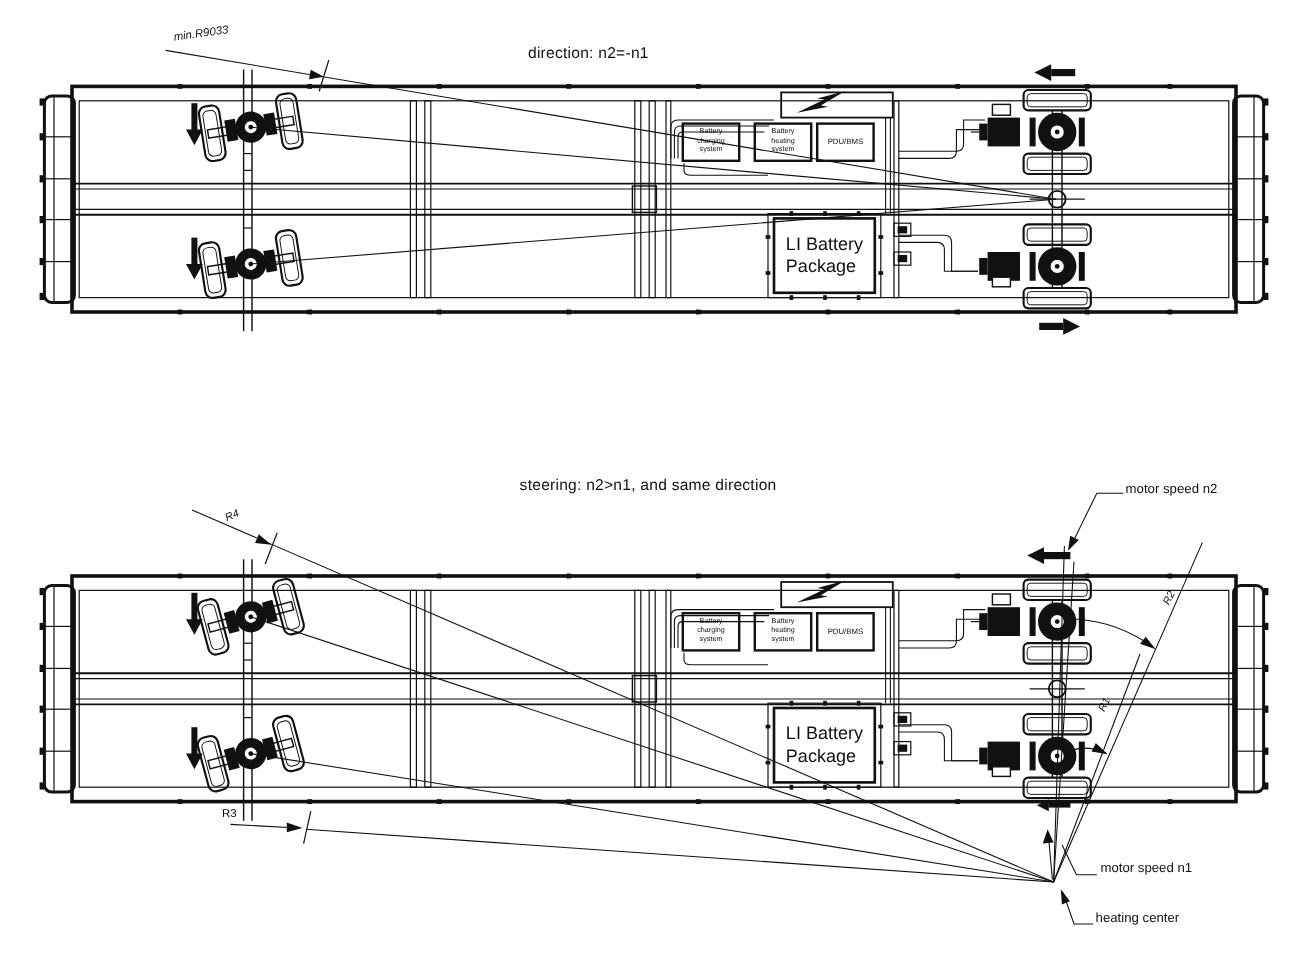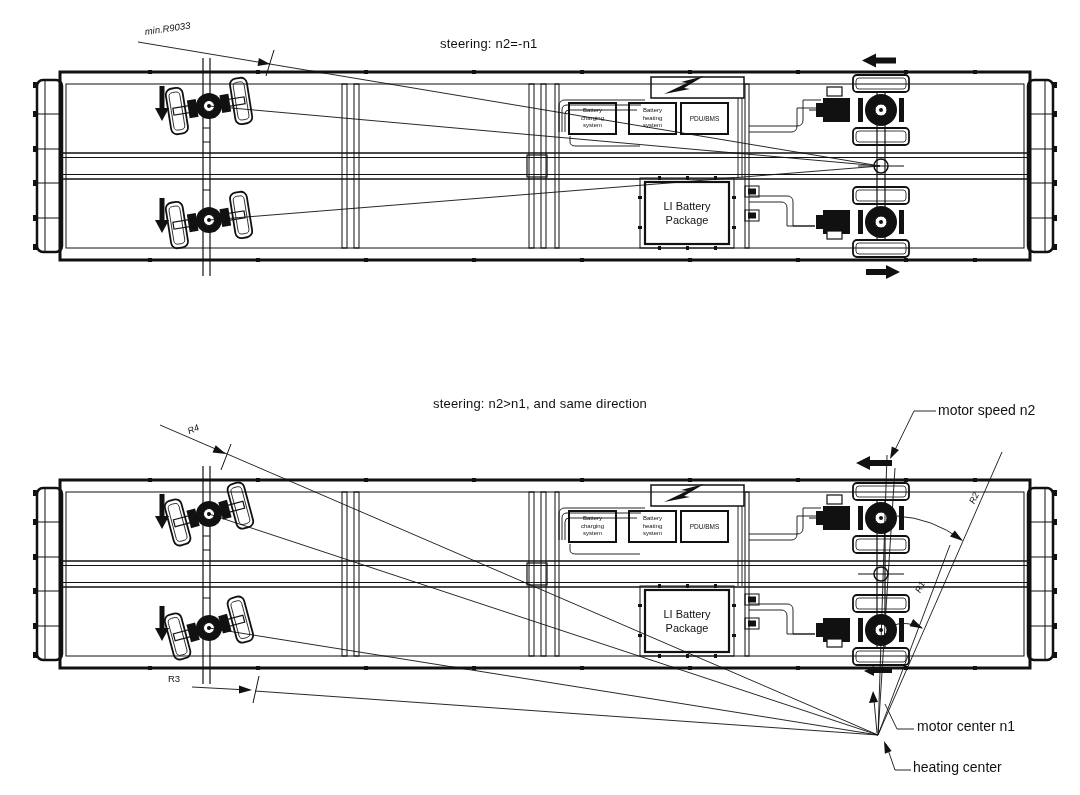--- a/index.html
+++ b/index.html
@@ -3,22 +3,22 @@
 <meta charset="utf-8">
 <style>
   *{margin:0;padding:0;box-sizing:border-box}
   html,body{width:1080px;height:795px;background:#fff;font-family:"Liberation Sans",sans-serif;color:#111;overflow:hidden}
   .stage{position:relative;width:1080px;height:795px;background:#fff}
   svg.linework{position:absolute;left:0;top:0}
   .lbl{position:absolute;color:#111;white-space:pre-line;line-height:1.2}
   .title{font-size:13px;letter-spacing:.2px}
   .boxlbl{display:flex;align-items:center;justify-content:center;text-align:center;font-size:6px;line-height:1.25}
   .pdulbl{display:flex;align-items:center;justify-content:center;text-align:center;font-size:6.5px}
-  .lilbl{display:flex;align-items:center;justify-content:center;text-align:center;font-size:11px;line-height:1.3}
-  .ann{font-size:14px}
+  .lilbl{display:flex;align-items:center;justify-content:center;font-size:15px;line-height:1.3}
+  .ann{font-size:11px}
   .rlbl{font-size:9px;font-style:italic}
   .rot{transform-origin:left top}
 </style>
 </head>
 <body>
 
 <div class="stage">
 
 <svg class="linework" width="1080" height="795" viewBox="0 0 1080 795">
   <defs>
@@ -274,21 +274,21 @@
         <polygon points="856,463 870,456 870,470"></polygon>
       </g>
       <g>
         <rect x="874" y="669" width="18" height="4"></rect>
         <polygon points="864,671 874,666 874,676"></polygon>
       </g>
     </g>
   </g>
 </svg>
 
-<div class="lbl title" style="left:440px;top:36px">steering: n2=-n1</div>
+<div class="lbl title" style="left:440px;top:36px">direction: n2=-n1</div>
 <div class="lbl rlbl rot" style="left:144px;top:26px;transform:rotate(-8deg);font-size:9.5px">min.R9033</div>
 <div class="lbl boxlbl" style="left:569px;top:103px;width:47px;height:31px">Battery
 charging
 system</div>
 <div class="lbl boxlbl" style="left:629px;top:103px;width:47px;height:31px">Battery
 heating
 system</div>
 <div class="lbl pdulbl" style="left:681px;top:103px;width:47px;height:31px">PDU/BMS</div>
 <div class="lbl lilbl" style="left:645px;top:182px;width:84px;height:62px">LI Battery
 Package</div>
@@ -298,20 +298,20 @@
 charging
 system</div>
 <div class="lbl boxlbl" style="left:629px;top:511px;width:47px;height:31px">Battery
 heating
 system</div>
 <div class="lbl pdulbl" style="left:681px;top:511px;width:47px;height:31px">PDU/BMS</div>
 <div class="lbl lilbl" style="left:645px;top:590px;width:84px;height:62px">LI Battery
 Package</div>
 
 <div class="lbl rlbl rot" style="left:186px;top:427px;transform:rotate(-24deg)">R4</div>
-<div class="lbl rlbl" style="left:168px;top:673px;font-size:9.5px;font-style:normal">R3</div>
+<div class="lbl rlbl" style="left:185px;top:673px;font-size:9.5px;font-style:normal">R3</div>
 <div class="lbl rlbl rot" style="left:913px;top:590px;transform:rotate(-64deg)">R1</div>
 <div class="lbl rlbl rot" style="left:967px;top:501px;transform:rotate(-64deg)">R2</div>
 <div class="lbl ann" style="left:938px;top:402px">motor speed n2</div>
-<div class="lbl ann" style="left:917px;top:718px">motor center n1</div>
+<div class="lbl ann" style="left:917px;top:718px">motor speed n1</div>
 <div class="lbl ann" style="left:913px;top:759px">heating center</div>
 
 </div>
 
 </body></html>

